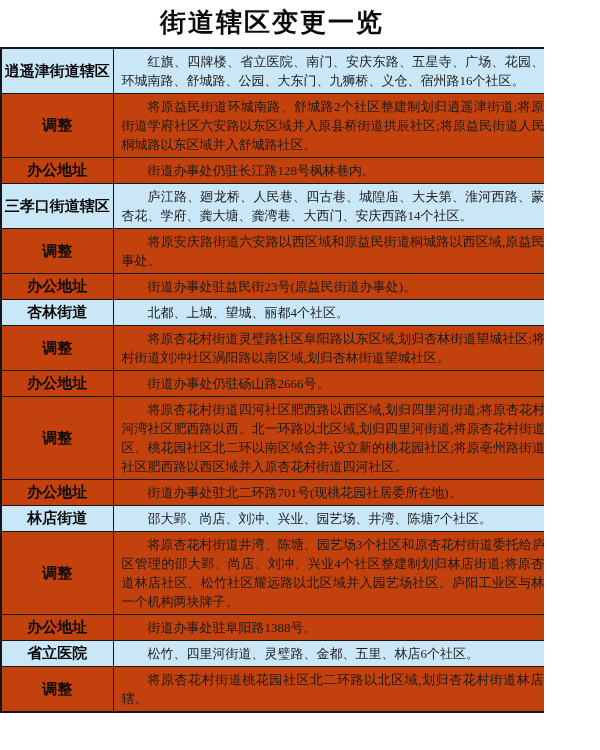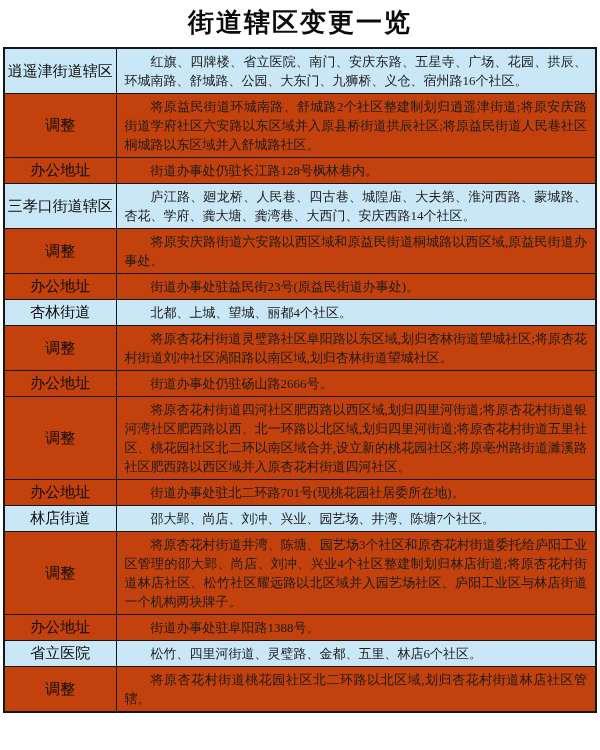--- a/index.html
+++ b/index.html
@@ -3,21 +3,21 @@
 <meta charset="utf-8">
 <style>
   * { box-sizing: border-box; }
   html, body {
     margin: 0; padding: 0;
     width: 600px; height: 750px;
     background: #ffffff;
     font-family: "Liberation Serif", serif;
     color: #111111;
   }
-  .page { width: 600px; height: 750px; overflow: hidden; }
+  .page { width: 544px; height: 750px; overflow: hidden; }
   .title {
     text-align: center;
     font-family: "Liberation Sans", sans-serif;
     font-weight: bold;
     font-size: 26px;
     letter-spacing: 2px;
     padding: 5px 0 7px 0;
     color: #0b0b0b;
   }
   table.district-table {
@@ -28,21 +28,21 @@
     border: 2px solid #14161a;
   }
   td {
     border: 1.5px solid #14161a;
     vertical-align: middle;
   }
   td.label {
     width: 112px;
     text-align: center;
     font-family: "Liberation Sans", sans-serif;
-    font-weight: normal;
+    font-weight: bold;
     font-size: 15px;
     padding: 2px 2px;
     color: #0b0b0b;
   }
   td.content {
     font-size: 13px;
     line-height: 19px;
     padding: 3px 8px;
     text-align: justify;
     text-indent: 2em;

